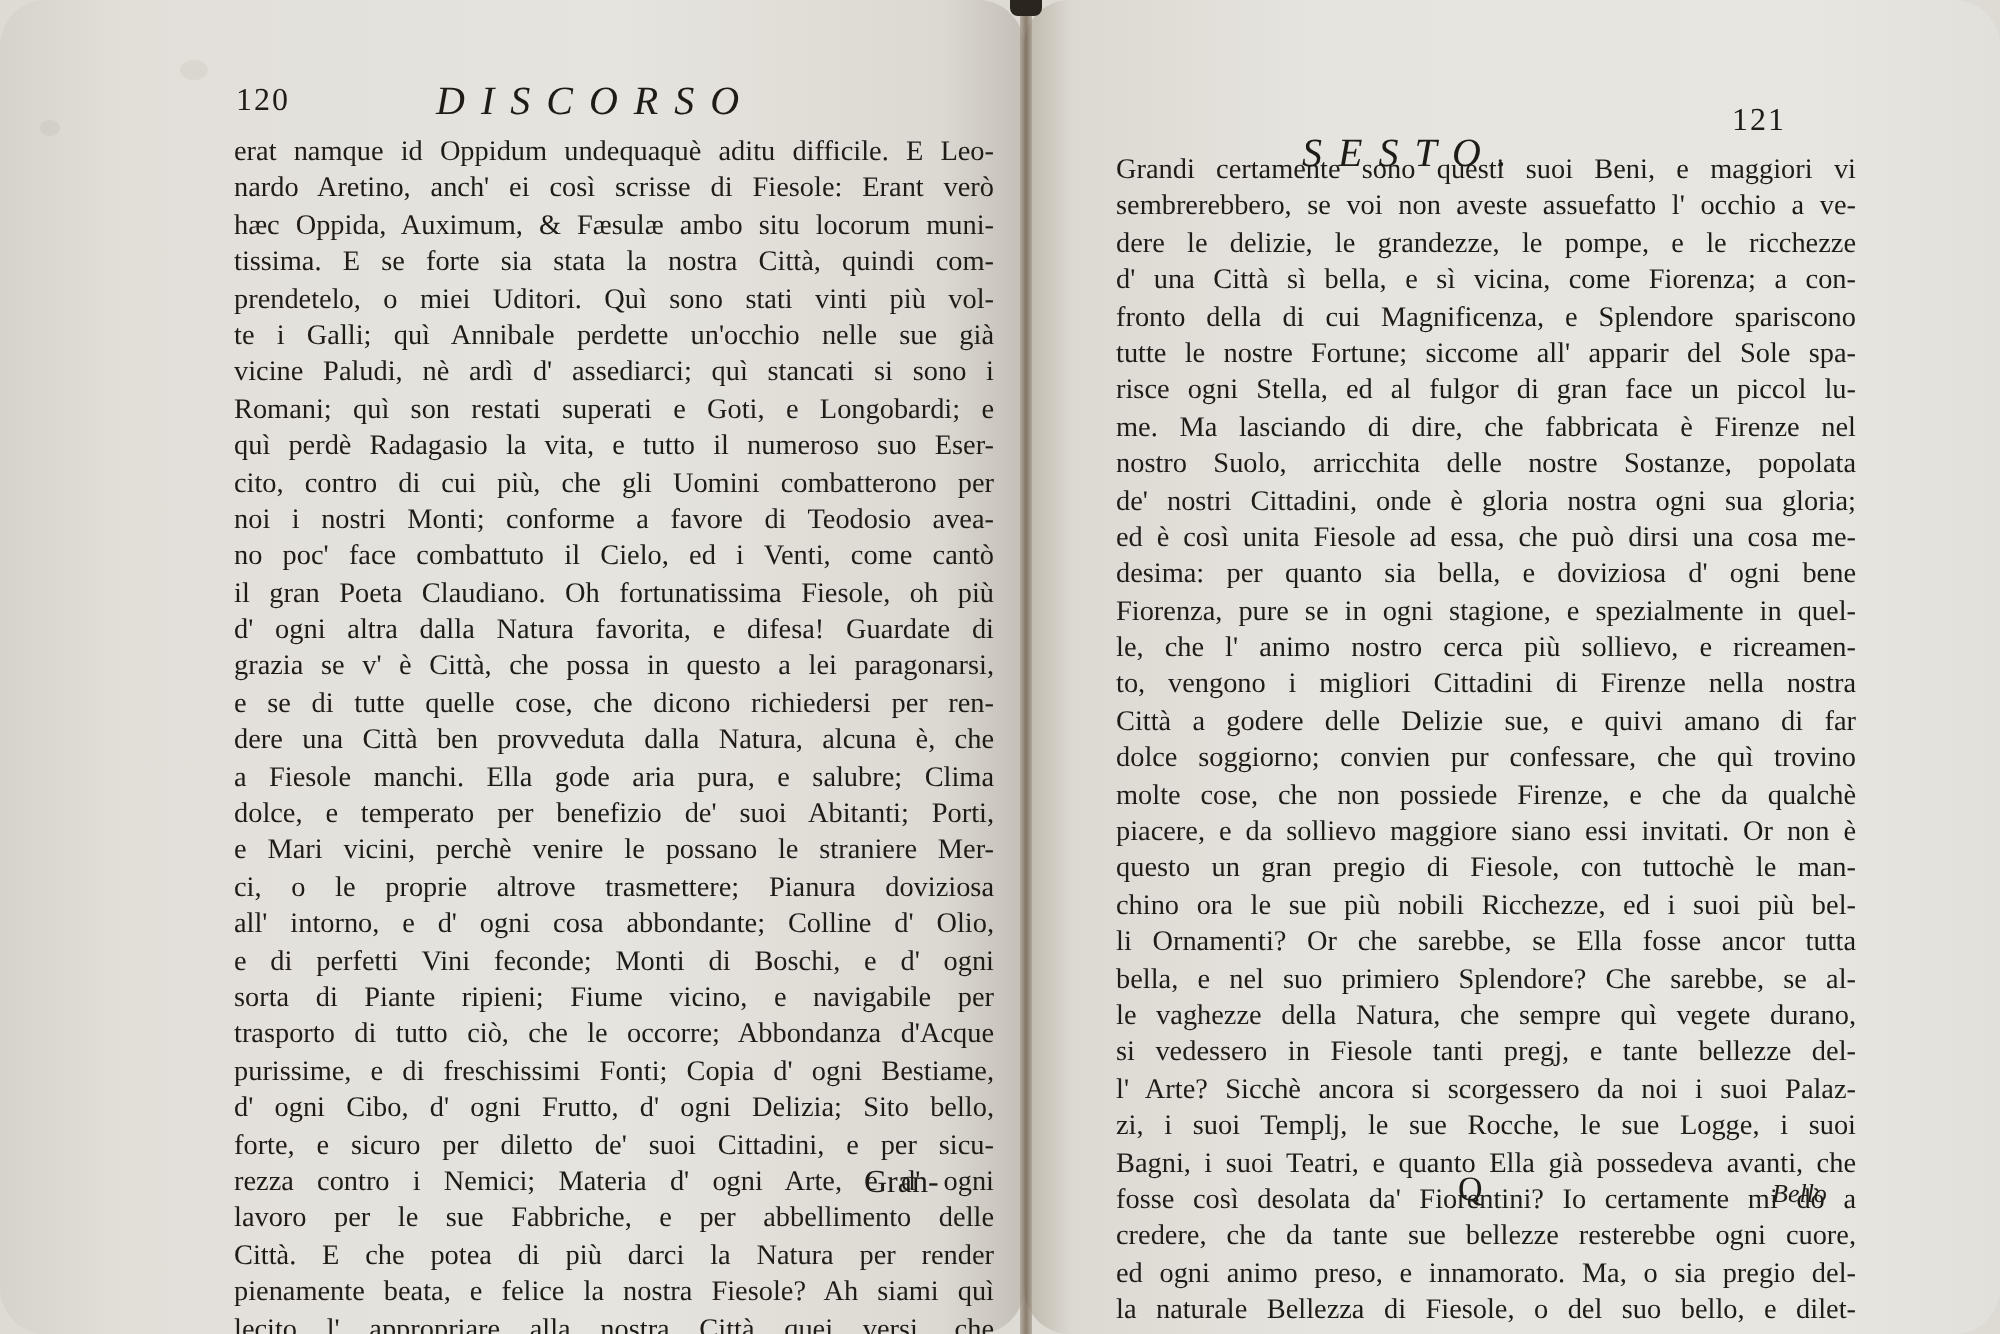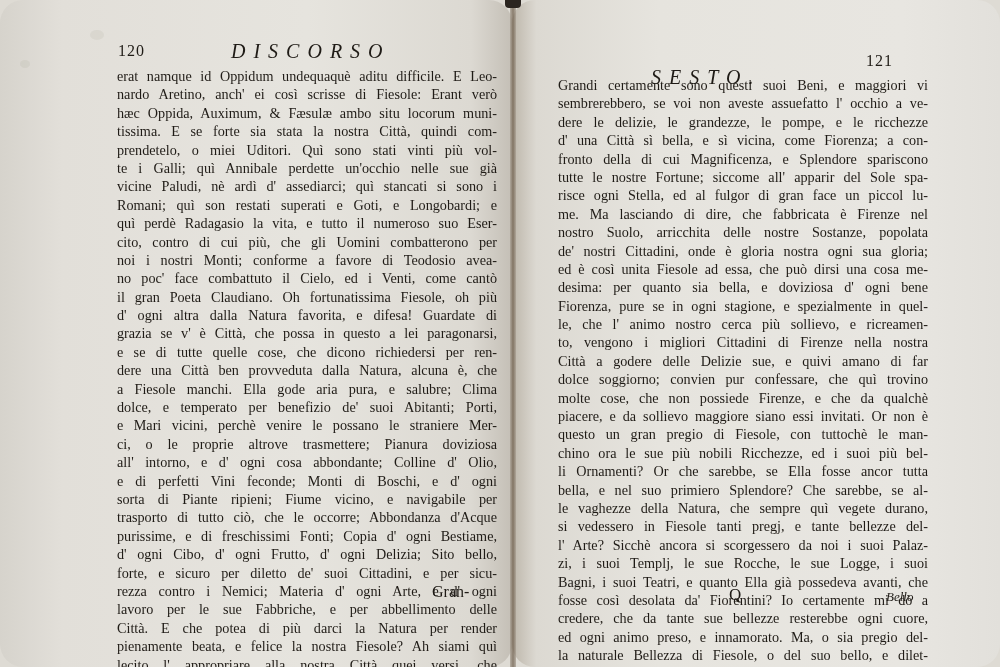--- a/index.html
+++ b/index.html
@@ -62,21 +62,21 @@
       font-size: 16px;
       letter-spacing: 1px;
     }
     .running-head .title {
       font-style: italic;
       letter-spacing: 8px;
       font-size: 20px;
     }
     .page.left .running-head { left: 118px; width: 380px; }
     .page.left .running-head .num { position: absolute; left: 0; top: 2px; }
-    .page.left .running-head .title { position: absolute; left: 113px; top: 0; }
+    .page.left .running-head .title { position: absolute; left: 100px; top: 0; }
     .page.right .running-head { left: 0; width: 488px; }
     .page.right .running-head .title { position: absolute; left: 139px; top: 26px; }
     .page.right .running-head .num { position: absolute; left: 354px; top: 12px; }
 
     .body-text {
       position: absolute;
       font-size: 14.2px;
       line-height: 18.4px;
       white-space: nowrap;
     }

